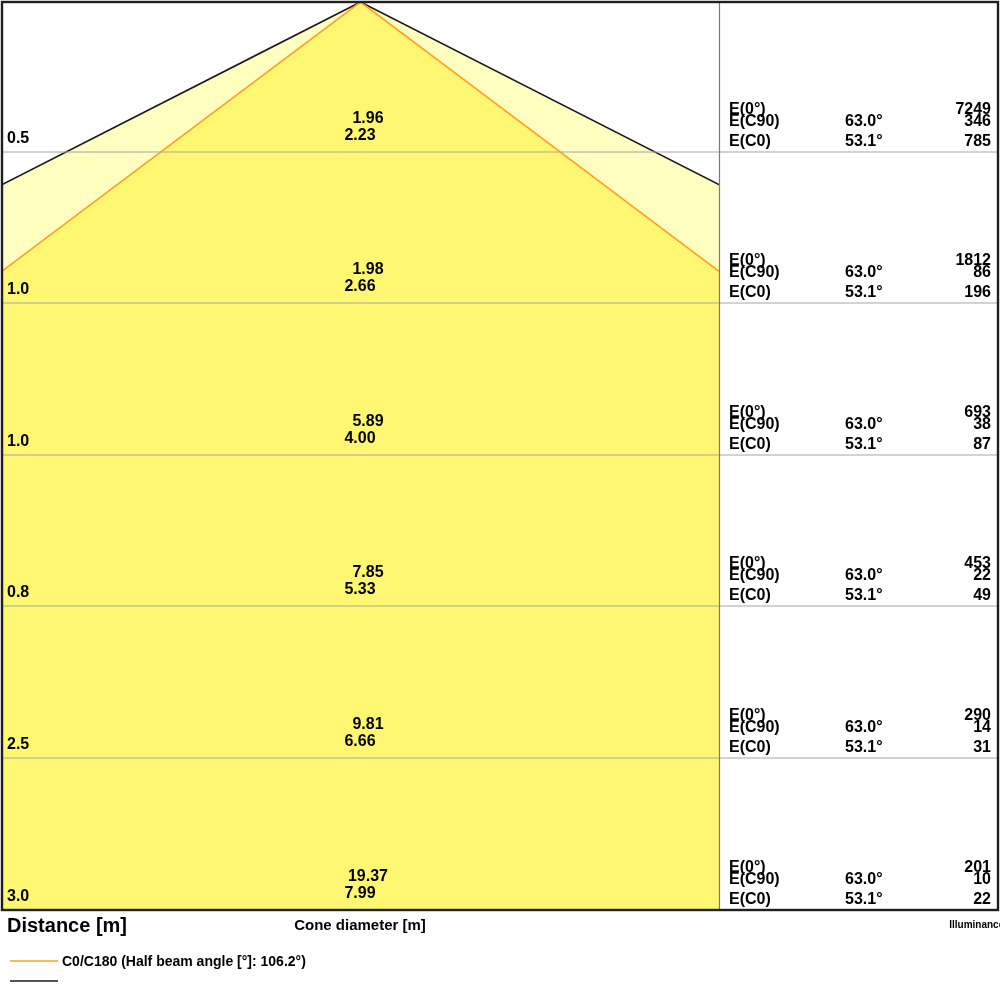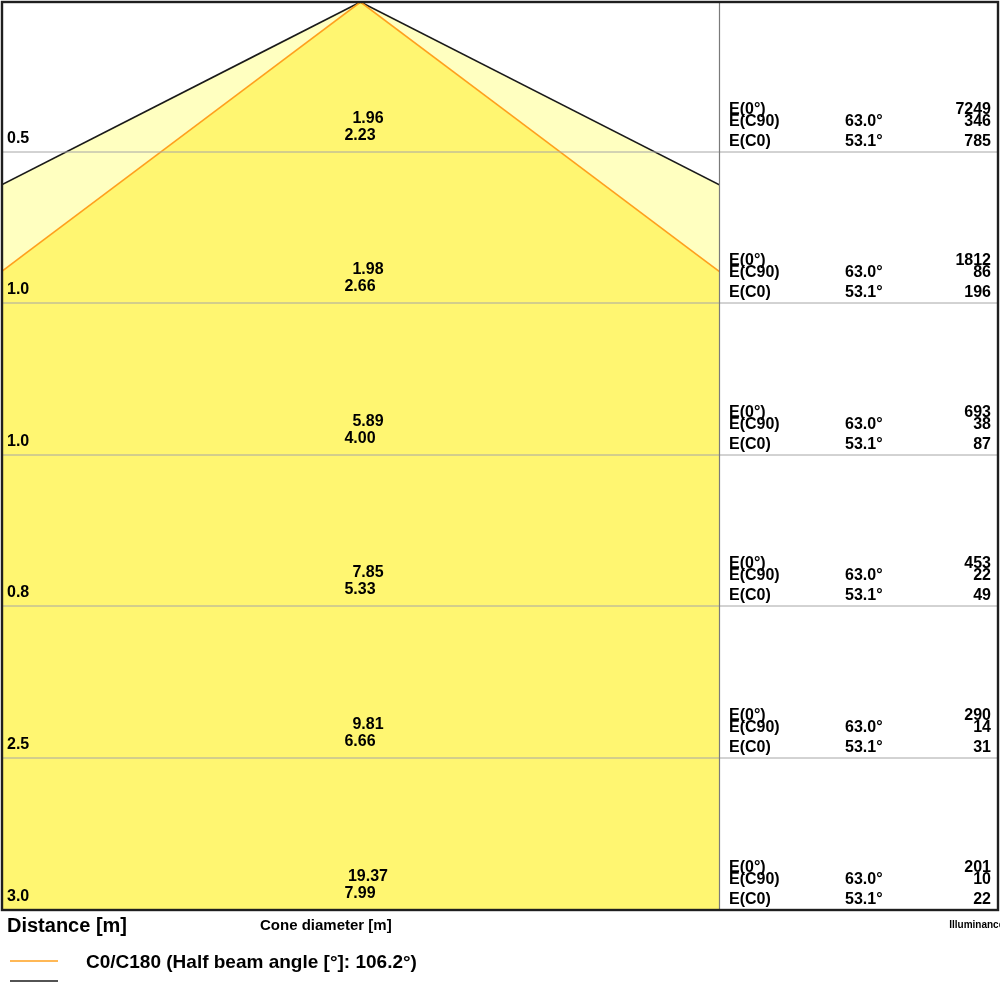--- a/index.html
+++ b/index.html
@@ -9,23 +9,23 @@
   .txt{position:absolute;font-weight:bold;font-size:16px;line-height:18px;color:#000;white-space:nowrap;}
   .row{position:absolute;left:0;width:1000px;height:70px;}
   .dist{left:7px;top:47px;}
   .d1{left:268px;width:200px;top:27px;text-align:center;line-height:17px;}
   .d2{left:260px;width:200px;top:44px;text-align:center;line-height:17px;}
   .el{left:729px;}
   .ea{left:845px;}
   .ev{left:880px;width:111px;text-align:right;}
   .l1{top:18px;} .l2{top:30px;text-align:right;} .l3{top:50px;}
   .footer-distance{left:7px;top:916px;font-size:20px;}
-  .footer-cone{left:260px;width:200px;top:916px;font-size:15px;}
+  .footer-cone{left:260px;width:200px;text-align:center;top:916px;font-size:15px;}
   .footer-illum{left:822px;width:200px;text-align:right;top:916px;font-size:10px;}
-  .legend-label{left:86px;font-size:19px;line-height:17px;text-align:right;}
+  .legend-label{left:62px;font-size:14px;line-height:17px;text-align:right;}
   .lg1{top:953px;} .lg2{top:973px;}
 </style>
 </head>
 <body>
 
 <div id="screen">
 
   <svg id="diagram-svg" width="1000" height="1000" viewBox="0 0 1000 1000">
     <defs>
       <clipPath id="cone-clip">

